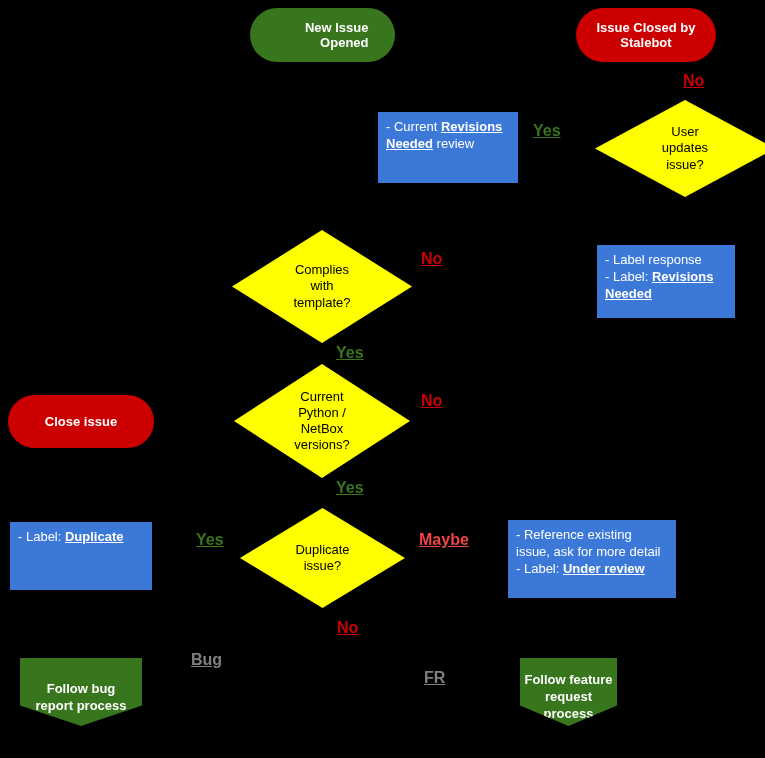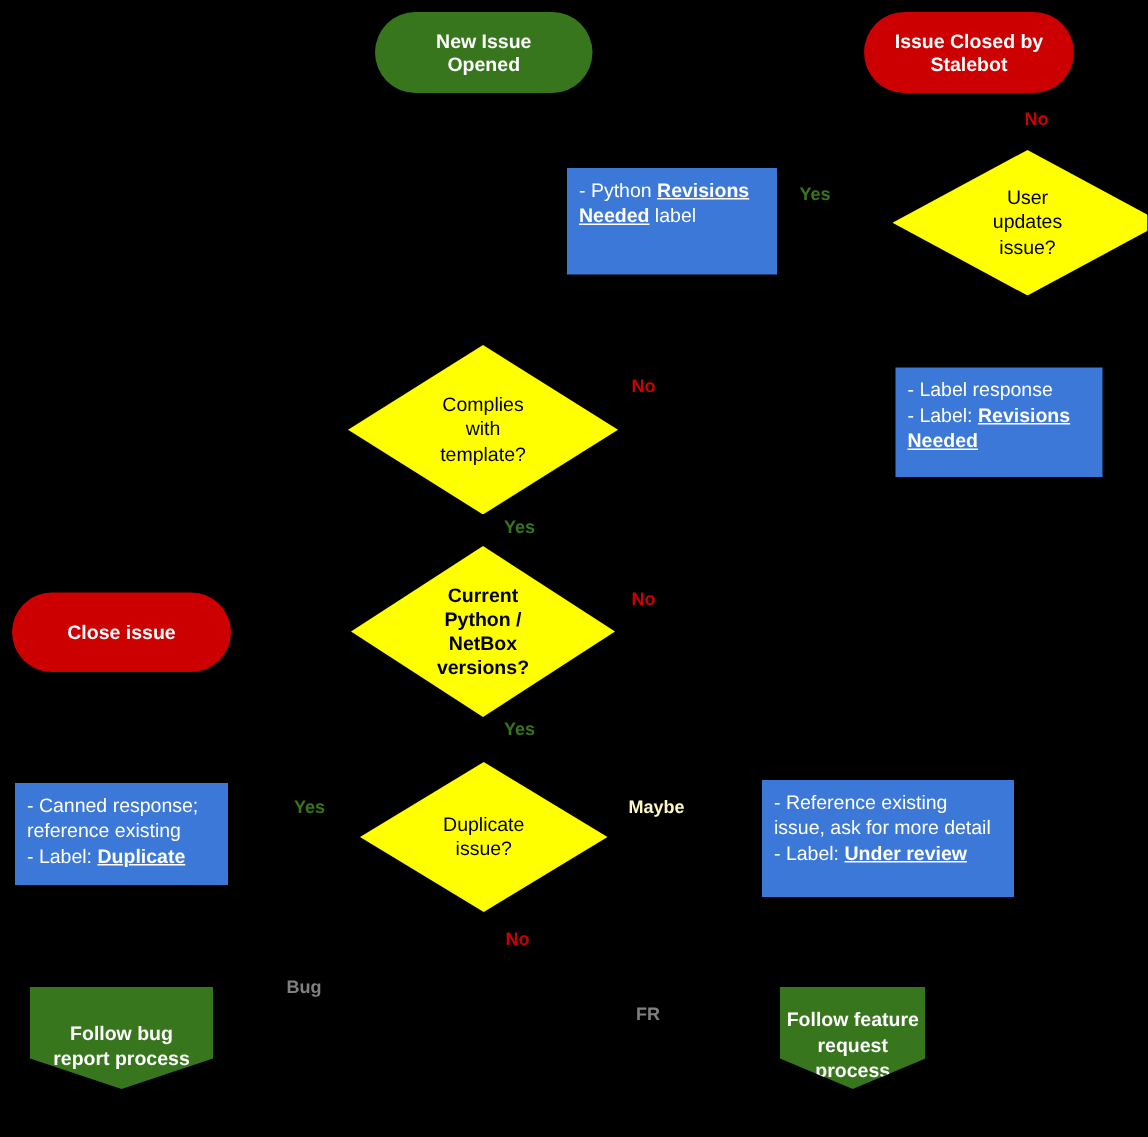--- a/index.html
+++ b/index.html
@@ -71,73 +71,73 @@
     justify-content: center;
     align-items: center;
     padding-top: 11px;
     box-sizing: border-box;
     line-height: 1.3;
   }
   
   .edge-label {
     position: absolute;
     font-weight: bold;
-    font-size: 12px;
+    font-size: 16px;
     white-space: nowrap;
+    text-decoration: underline;
   }
   .lbl-yes   { color: #38761d; }
   .lbl-no    { color: #cc0000; }
-  .lbl-maybe { color: #fef9c3; }
+  .lbl-maybe { color: #ef4444; }
   .lbl-gray  { color: #808080; }
 </style>
 </head>
 <body>
 
 <div class="stage">
 
-  <div class="pill pill-green" style="left:250px; top:8px; width:145px; height:54px;">
+  <div class="pill pill-green" style="left:250px; top:8px; width:145px; height:54px;text-align:right;">
     <span style="max-width:92px;">New Issue Opened</span>
   </div>
 
   <div class="pill pill-red" style="left:576px; top:8px; width:140px; height:54px;">
     <span style="max-width:112px;">Issue Closed by Stalebot</span>
   </div>
 
   <div class="pill pill-red" style="left:8px; top:395px; width:146px; height:53px;">
     <span>Close issue</span>
   </div>
 
   <div class="diamond" style="left:595px; top:100px; width:180px; height:97px;">
     <span style="max-width:70px;">User updates issue?</span>
   </div>
 
   <div class="diamond" style="left:232px; top:230px; width:180px; height:113px;">
     <span style="max-width:80px;">Complies with template?</span>
   </div>
 
   <div class="diamond" style="left:234px; top:364px; width:176px; height:114px;">
-    <span style="max-width:68px;font-weight:bold;">Current Python / NetBox versions?</span>
+    <span style="max-width:68px;">Current Python / NetBox versions?</span>
   </div>
 
   <div class="diamond" style="left:240px; top:508px; width:165px; height:100px;">
     <span style="max-width:80px;">Duplicate issue?</span>
   </div>
 
 
   <div class="note" style="left:378px; top:112px; width:140px; min-height:71px;">
-    <span>- Python </span><span class="em">Revisions Needed</span><span> label</span>
+    <span>- Current </span><span class="em">Revisions Needed</span><span> review</span>
   </div>
 
   <div class="note" style="left:597px; top:245px; width:138px; min-height:73px;">
     <div>- Label response</div>
     <div><span>- Label: </span><span class="em">Revisions Needed</span></div>
   </div>
 
   <div class="note" style="left:10px; top:522px; width:142px; min-height:68px;">
-    <div>- Canned response; reference existing</div>
     <div><span>- Label: </span><span class="em">Duplicate</span></div>
   </div>
 
   <div class="note" style="left:508px; top:520px; width:168px; min-height:78px;">
     <div>- Reference existing issue, ask for more detail</div>
     <div><span>- Label: </span><span class="em">Under review</span></div>
   </div>
 
   <div class="process" style="left:20px; top:658px; width:122px; height:68px;">
     <span style="max-width:96px;">Follow bug report process</span>

